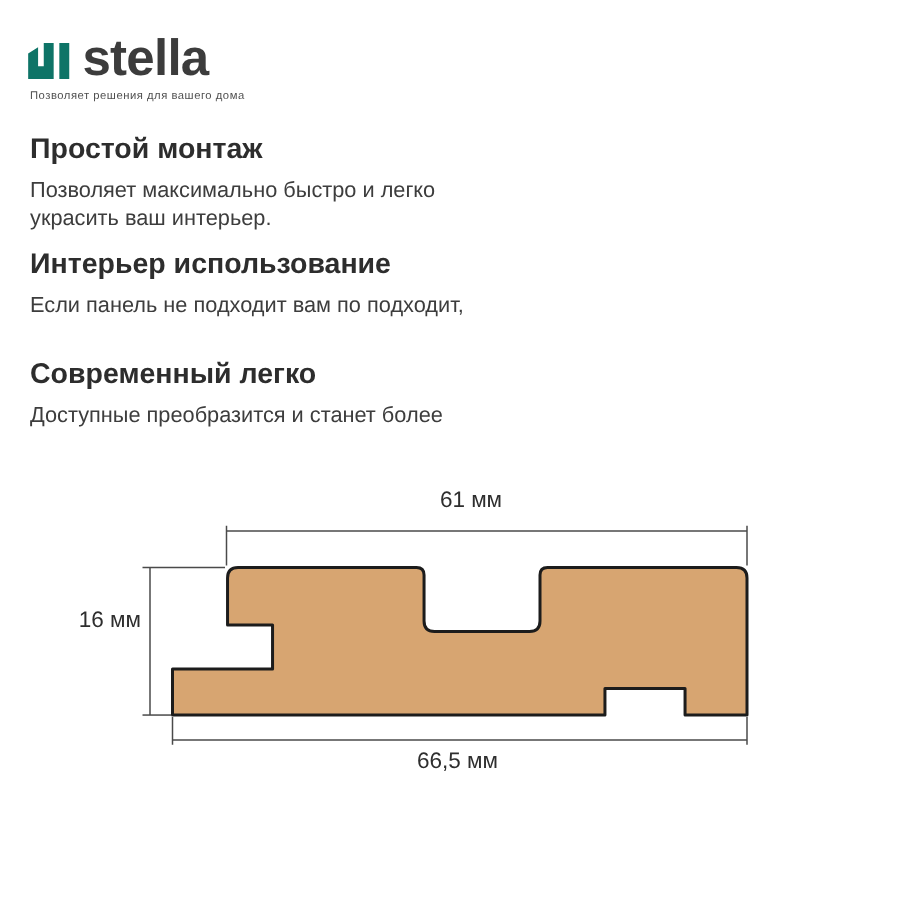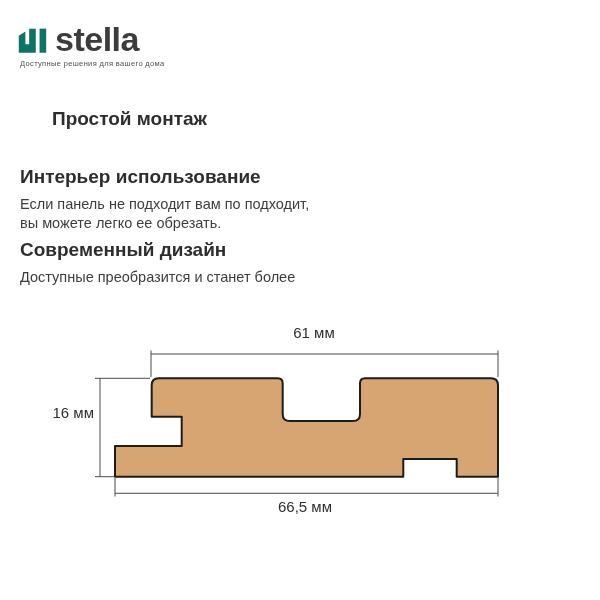--- a/index.html
+++ b/index.html
@@ -27,21 +27,21 @@
   }
 
   
   .feature { position: absolute; left: 20px; width: 352px; }
   .feature-title {
     font-size: 19px; font-weight: 600; color: #2d2d2d; margin: 0 0 7px 0;
   }
   .feature-body {
     font-size: 14.5px; line-height: 18.5px; color: #3d3d3d;
   }
-  #feature-0 { top: 108px; margin-left: 32px; }
+  #feature-0 { top: 89px; }
   #feature-1 { top: 166px; }
   #feature-2 { top: 239px; }
 
   
   .diagram { position: absolute; left: 0; top: 318px; width: 600px; height: 200px; }
   .dim-label { font-size: 15px; fill: #2e2e2e; font-family: "Liberation Sans", sans-serif; }
 
   
   .section-label {
     position: absolute; left: 20px; top: 548px;
@@ -55,39 +55,40 @@
 <div id="canvas">
 
   <div class="brand">
     <div class="brand-row">
       <svg class="brand-icon" viewBox="0 0 36 32">
         <path fill="#0E7467" d="M4,12 L11,7.5 L11,21 L15,21 L15,4.5 L22,4.5 L22,30 L4,30 Z"></path>
         <path fill="#0E7467" d="M26,4.5 L33,4.5 L33,30 L26,30 Z"></path>
       </svg>
       <div class="brand-name">stella</div>
     </div>
-    <div class="brand-tagline">Доступные решения для вашего дома</div>
+    <div class="brand-tagline">Позволяет решения для вашего дома</div>
   </div>
 
   <div class="feature" id="feature-0">
     <div class="feature-title">Простой монтаж</div>
     <div class="feature-body">
+      <div>Позволяет максимально быстро и легко</div>
+      <div>украсить ваш интерьер.</div>
     </div>
   </div>
 
   <div class="feature" id="feature-1">
     <div class="feature-title">Интерьер использование</div>
     <div class="feature-body">
       <div>Если панель не подходит вам по подходит,</div>
-      <div>вы можете легко ее обрезать.</div>
     </div>
   </div>
 
   <div class="feature" id="feature-2">
-    <div class="feature-title">Современный дизайн</div>
+    <div class="feature-title">Современный легко</div>
     <div class="feature-body">
       <div>Доступные преобразится и станет более</div>
     </div>
   </div>
 
   <svg class="diagram" viewBox="0 0 600 200">
 
     <path d="M 151.7,67.3
          Q 151.7,60.3 158.7,60.3
          L 277.7,60.3

